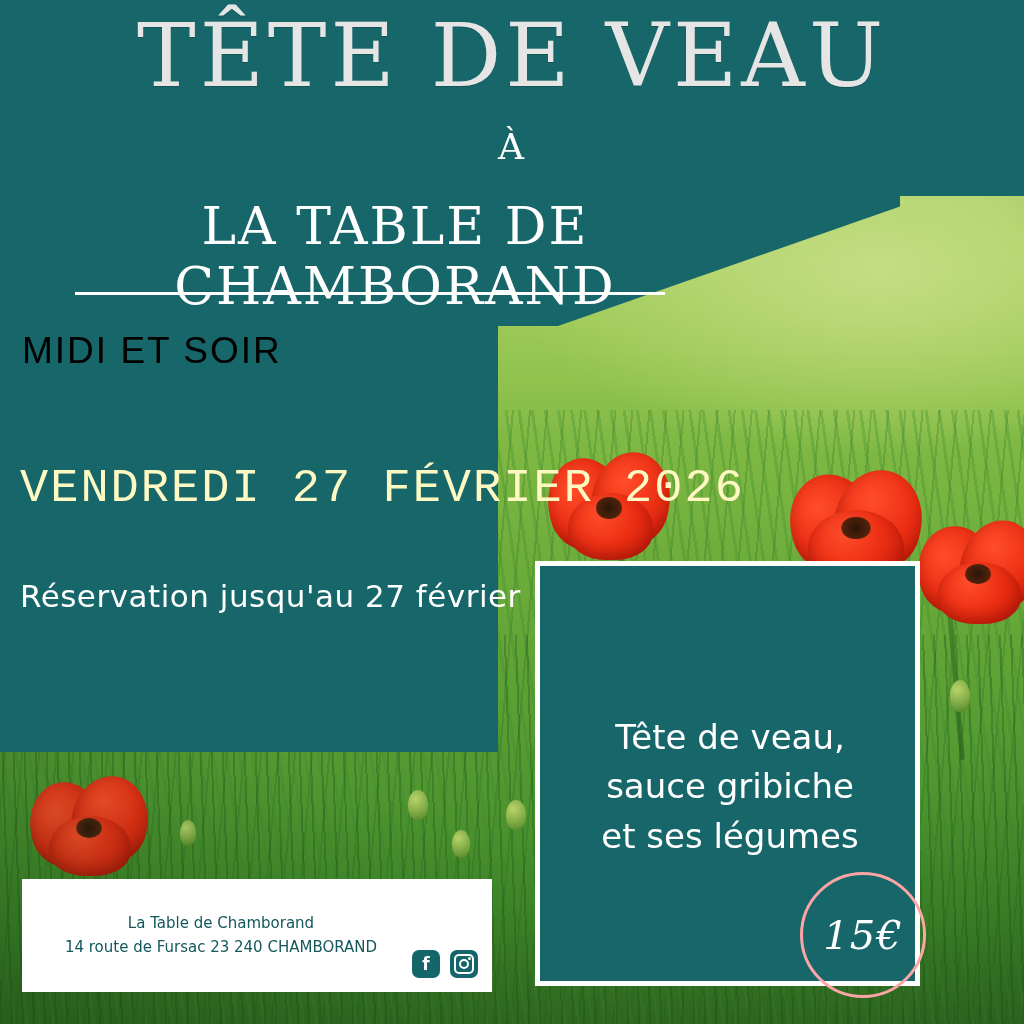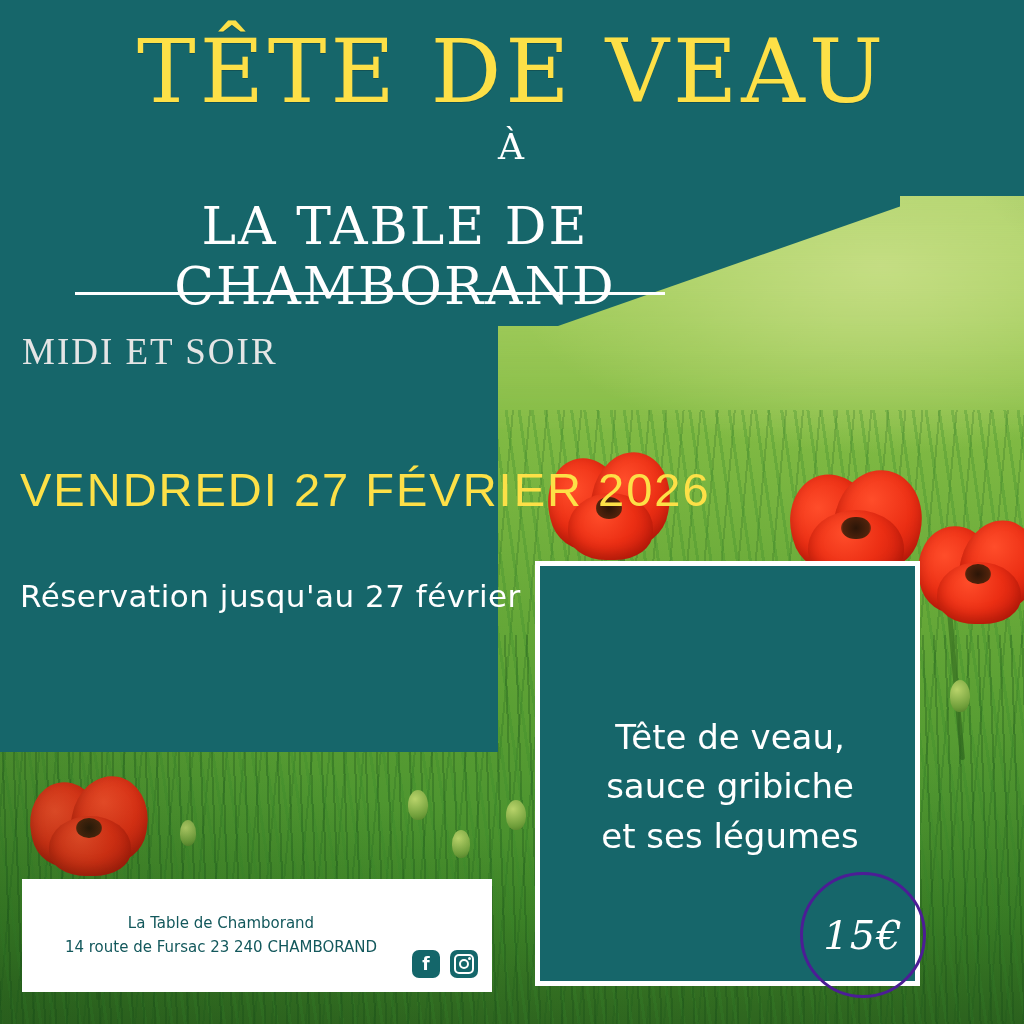--- a/index.html
+++ b/index.html
@@ -156,24 +156,24 @@
     height: 425px;
     border: 5px solid rgba(255,255,255,0.95);
     box-sizing: border-box;
     pointer-events: none;
   }
 
   
   .title {
     position: absolute;
     left: 0;
-    top: 28px;
+    top: 12px;
     width: 100%;
     text-align: center;
-    color: #fde047;
+    color: #e5e5e5;
     font-family: "DejaVu Serif", serif;
     font-size: 88px;
     line-height: 1.0;
     letter-spacing: 4px;
     font-weight: 400;
     text-transform: uppercase;
     text-shadow: 0 1px 0 rgba(0,0,0,0.18);
   }
   .title-a {
     position: absolute;
@@ -205,32 +205,32 @@
     top: 292px;
     width: 590px;
     height: 3px;
     background: #ffffff;
   }
 
   .midi {
     position: absolute;
     left: 22px;
     top: 330px;
-    color: #e5e5e5;
-    font-family: Liberation Serif, serif;
+    color: #000000;
+    font-family: Liberation Sans, sans-serif;
     font-size: 37px;
     letter-spacing: 2px;
     text-transform: uppercase;
   }
   .date {
     position: absolute;
     left: 20px;
     top: 462px;
-    color: #fde047;
-    font-family: Liberation Sans, sans-serif;
+    color: #fef9c3;
+    font-family: Liberation Mono, monospace;
     font-size: 47px;
     letter-spacing: 2px;
     text-transform: uppercase;
   }
   .reservation {
     position: absolute;
     left: 20px;
     top: 578px;
     color: #ffffff;
     font-family: "DejaVu Sans", sans-serif;
@@ -251,21 +251,21 @@
     line-height: 1.45;
   }
 
   
   .price-circle {
     position: absolute;
     left: 800px;
     top: 872px;
     width: 120px;
     height: 120px;
-    border: 3px solid #4c1d95;
+    border: 3px solid #fca5a5;
     border-radius: 50%;
     display: flex;
     align-items: center;
     justify-content: center;
     background: transparent;
   }
   .price-circle span {
     color: #ffffff;
     font-family: "DejaVu Serif", serif;
     font-style: italic;

